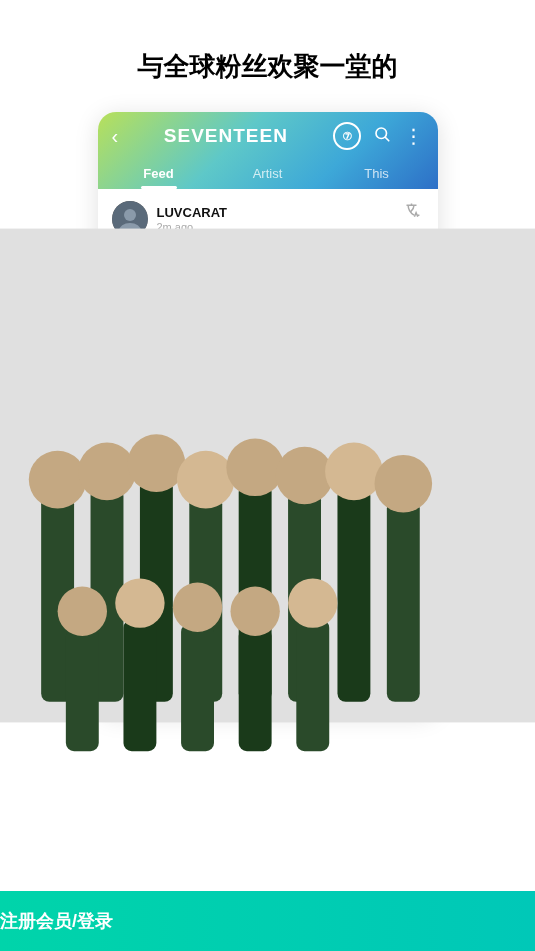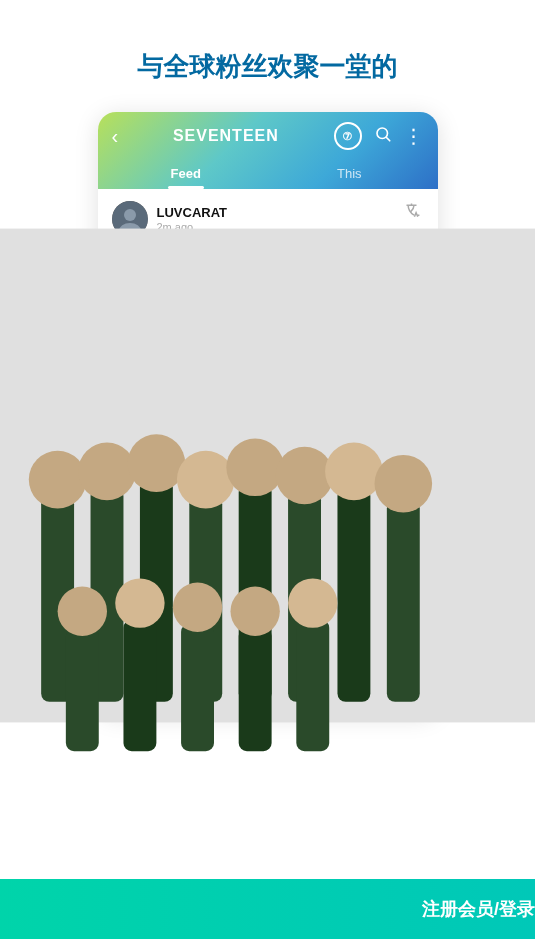--- a/index.html
+++ b/index.html
@@ -12,21 +12,21 @@
       flex-direction: column;
       align-items: center;
       position: relative;
     }
 
     .page-title {
       margin-top: 48px;
       text-align: center;
       font-size: 26px;
       font-weight: 700;
-      color: #0369a1;
+      color: #000000;
       line-height: 1.4;
       margin-bottom: 28px;
     }
 
     
     .app-card {
       width: 340px;
       background: #fff;
       border-radius: 18px;
       box-shadow: 0 4px 24px rgba(0,0,0,0.13);
@@ -48,21 +48,21 @@
 
     .header-back {
       color: #fff;
       font-size: 20px;
       cursor: pointer;
     }
 
     .header-title {
       color: #fff;
       font-weight: 700;
-      font-size: 16px;
+      font-size: 19px;
       letter-spacing: 1px;
     }
 
     .header-icons {
       display: flex;
       align-items: center;
       gap: 12px;
     }
 
     .header-icon {
@@ -285,28 +285,28 @@
       background: #d0d0d0;
     }
 
     .dot.active {
       background: #333;
     }
 
     
     .register-btn {
       position: fixed;
-      bottom: 12px;
+      bottom: 0;
       left: 0;
       width: 535px;
       background: linear-gradient(90deg, #00d4aa 0%, #00c8b8 100%);
       color: #fff;
       font-size: 18px;
       font-weight: 600;
-      text-align: right;
+      text-align: left;
       padding: 18px 0;
       cursor: pointer;
       border: none;
       outline: none;
     }
 
     
     .post-card-partial {
       background: #fff;
       padding: 12px 14px 0 14px;
@@ -334,20 +334,21 @@
             <circle cx="11" cy="11" r="7"></circle>
               <line x1="21" y1="21" x2="16.65" y2="16.65"></line>
           </svg>
         </span>
         <span class="header-icon" style="font-size:20px; color:white;">⋮</span>
       </div>
     </div>
 
     <div class="app-nav">
       <div class="nav-tab active">Feed</div>
+      <div class="nav-tab">Artist</div>
       <div class="nav-tab">This</div>
     </div>
   </div>
 
   <div class="feed-area">
 
     <div class="post-card">
       <div class="post-header">
         <div class="post-user">
           <div class="avatar">

